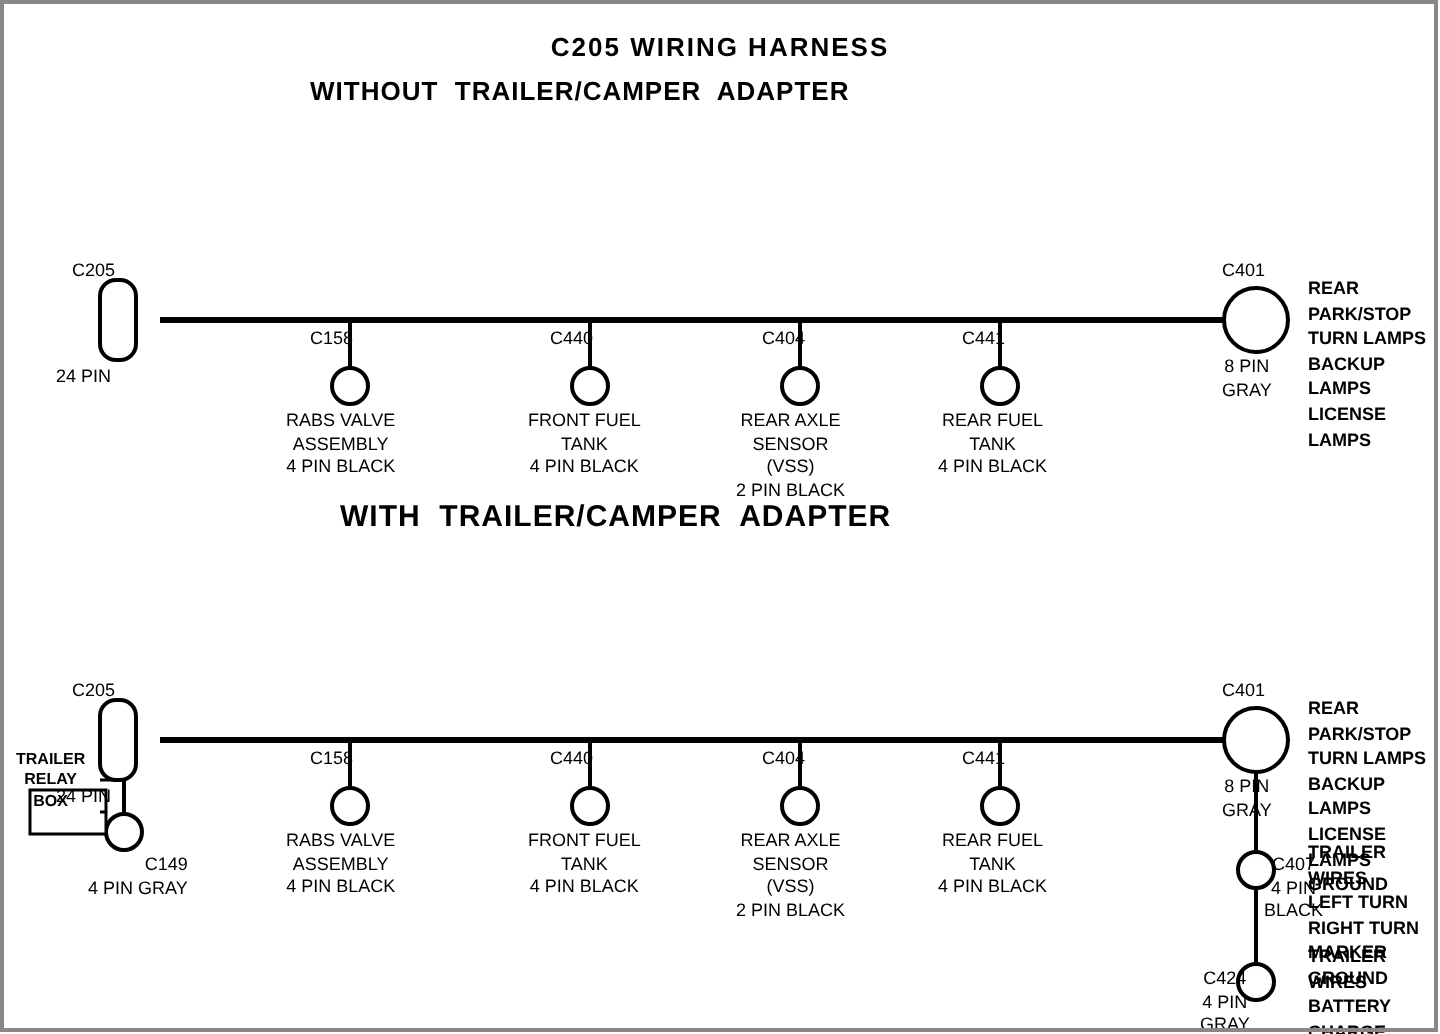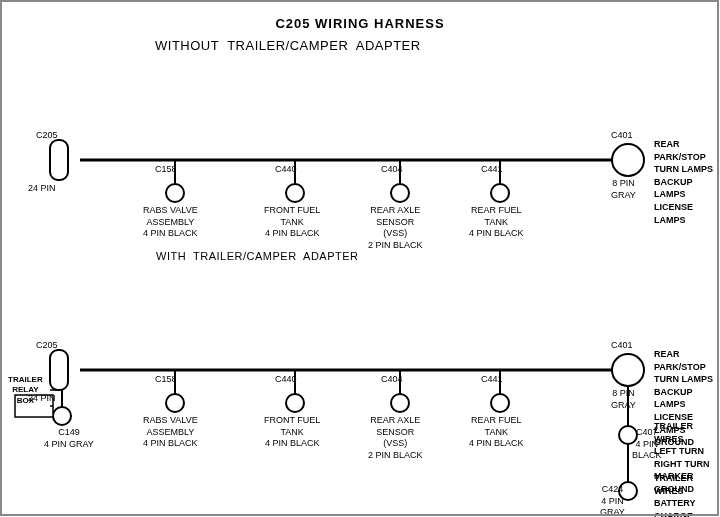--- a/index.html
+++ b/index.html
@@ -34,21 +34,21 @@
     .label {
       position: absolute;
       text-align: center;
       font-size: 9px;
       font-weight: normal;
       line-height: 1.3;
     }
     .section-title {
       position: absolute;
       font-size: 14px;
-      font-weight: normal;
+      font-weight: bold;
       letter-spacing: 0.5px;
     }
   </style>
 </head>
 <body>
 
 <div class="diagram-area">
 
   <div class="page-title" style="position:absolute;top:8px;left:0;width:720px;">C205 WIRING HARNESS</div>
 
@@ -121,28 +121,28 @@
 
   <div class="label" style="left:275px; top:164px;">C440</div>
   <div class="label" style="left:264px; top:205px;">FRONT FUEL<br>TANK<br>4 PIN BLACK</div>
 
   <div class="label" style="left:381px; top:164px;">C404</div>
   <div class="label" style="left:368px; top:205px;">REAR AXLE<br>SENSOR<br>(VSS)<br>2 PIN BLACK</div>
 
   <div class="label" style="left:481px; top:164px;">C441</div>
   <div class="label" style="left:469px; top:205px;">REAR FUEL<br>TANK<br>4 PIN BLACK</div>
 
-  <div class="section-title" style="left:156px; top:250px; font-size:11px;">WITH&nbsp; TRAILER/CAMPER&nbsp; ADAPTER</div>
+  <div class="section-title" style="left:170px; top:250px; font-size:15px;">WITH&nbsp; TRAILER/CAMPER&nbsp; ADAPTER</div>
 
   <div class="label" style="left:36px; top:340px;">C205</div>
   <div class="label" style="left:28px; top:393px;">24 PIN</div>
 
   <div class="label" style="left:8px; top:375px; text-align:center; font-size:8px; font-weight:bold;">TRAILER<br>RELAY<br>BOX</div>
 
-  <div class="label" style="left:44px; top:427px;">C149<br>4 PIN GRAY</div>
+  <div class="label" style="left:44px; top:427px;text-align:right;">C149<br>4 PIN GRAY</div>
 
   <div class="label" style="left:611px; top:340px;">C401</div>
   <div class="label" style="left:611px; top:388px;">8 PIN<br>GRAY</div>
 
   <div class="label" style="left:654px; top:348px; text-align:left; font-size:9px; font-weight:bold; line-height:1.4;">
     REAR PARK/STOP<br>TURN LAMPS<br>BACKUP LAMPS<br>LICENSE LAMPS<br>GROUND
   </div>
 
   <div class="label" style="left:632px; top:427px;">C407<br>4 PIN<br>BLACK</div>
 

